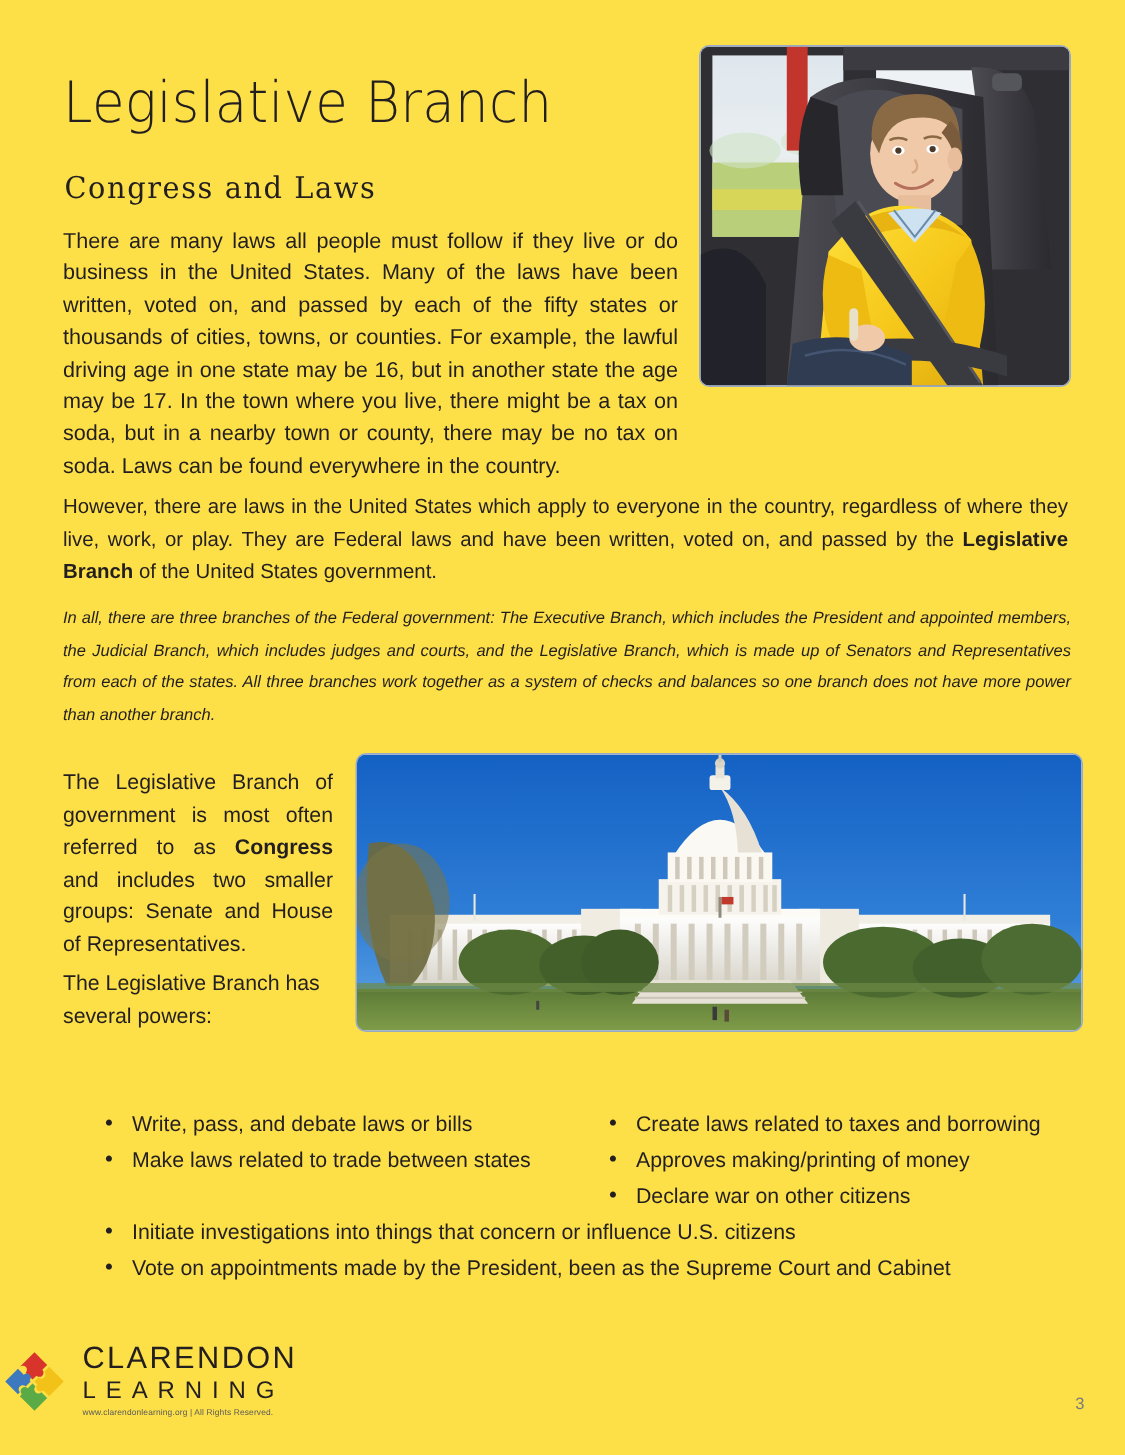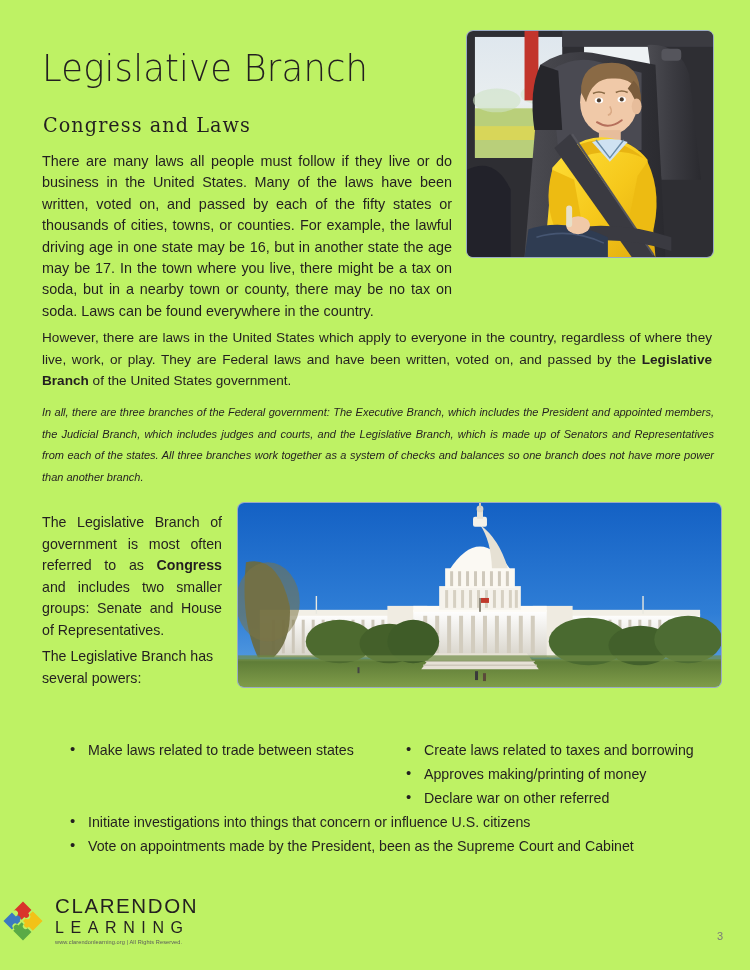--- a/index.html
+++ b/index.html
@@ -12,21 +12,21 @@
     height: 970px;
     position: relative;
     font-family: "Liberation Sans", sans-serif;
     color: #1a1a1a;
     overflow: hidden;
   }
 
   .page {
     position: absolute;
     inset: 0;
-    background: #bef264;
+    background: #fde047;
   }
 
   
   .title {
     position: absolute;
     left: 42px;
     top: 48px;
     font-size: 38px;
     font-weight: 300;
     letter-spacing: 0.2px;
@@ -446,27 +446,28 @@
       <rect x="246" y="172" width="3" height="8" fill="#5a4a3a"></rect>
       <rect x="120" y="166" width="2" height="6" fill="#444"></rect>
     </svg>
   </div>
 
   <div class="para p4"><span>The Legislative Branch of government is most often referred to as </span><b>Congress</b><span> and includes two smaller groups:  Senate and House of Representatives.</span></div>
 
   <div class="para p5">The Legislative Branch has several powers:</div>
 
   <ul class="bullets bl-left">
+    <li>Write, pass, and debate laws or bills</li>
     <li>Make laws related to trade between states</li>
   </ul>
 
   <ul class="bullets bl-right">
     <li>Create laws related to taxes and borrowing</li>
     <li>Approves making/printing of money</li>
-    <li>Declare war on other referred</li>
+    <li>Declare war on other citizens</li>
   </ul>
 
   <ul class="bullets bl-full">
     <li>Initiate investigations into things that concern or influence U.S. citizens</li>
     <li>Vote on appointments made by the President, been as the Supreme Court and Cabinet</li>
   </ul>
 
   <div class="footer">
     <div class="logo-wrap">
       <svg class="logo-puzzle" viewBox="0 0 100 100">

